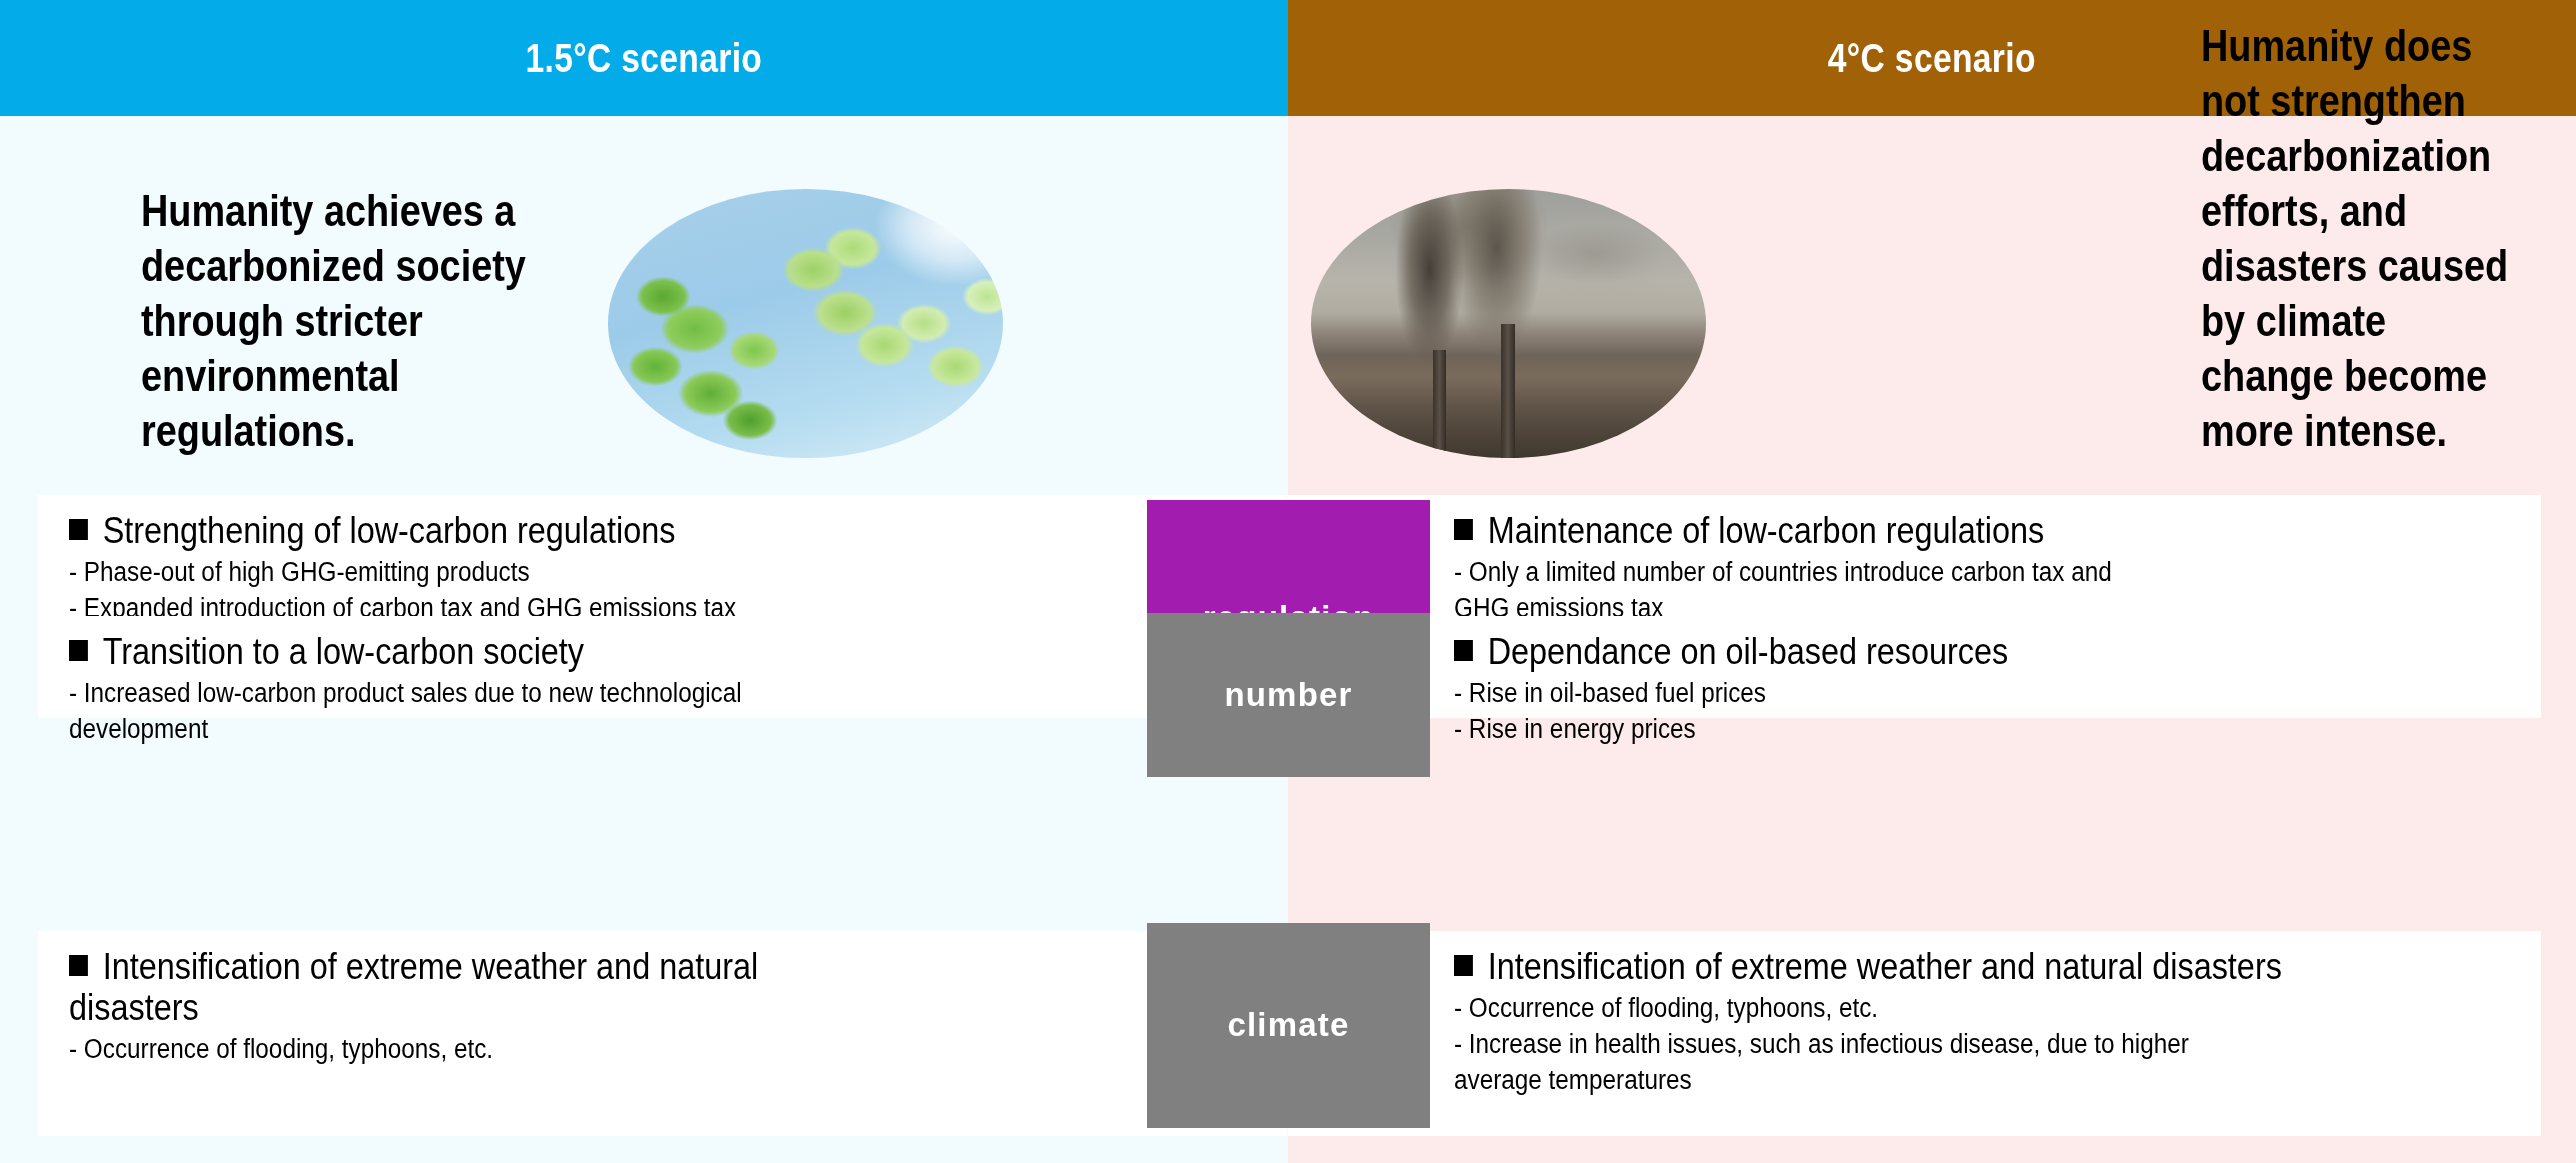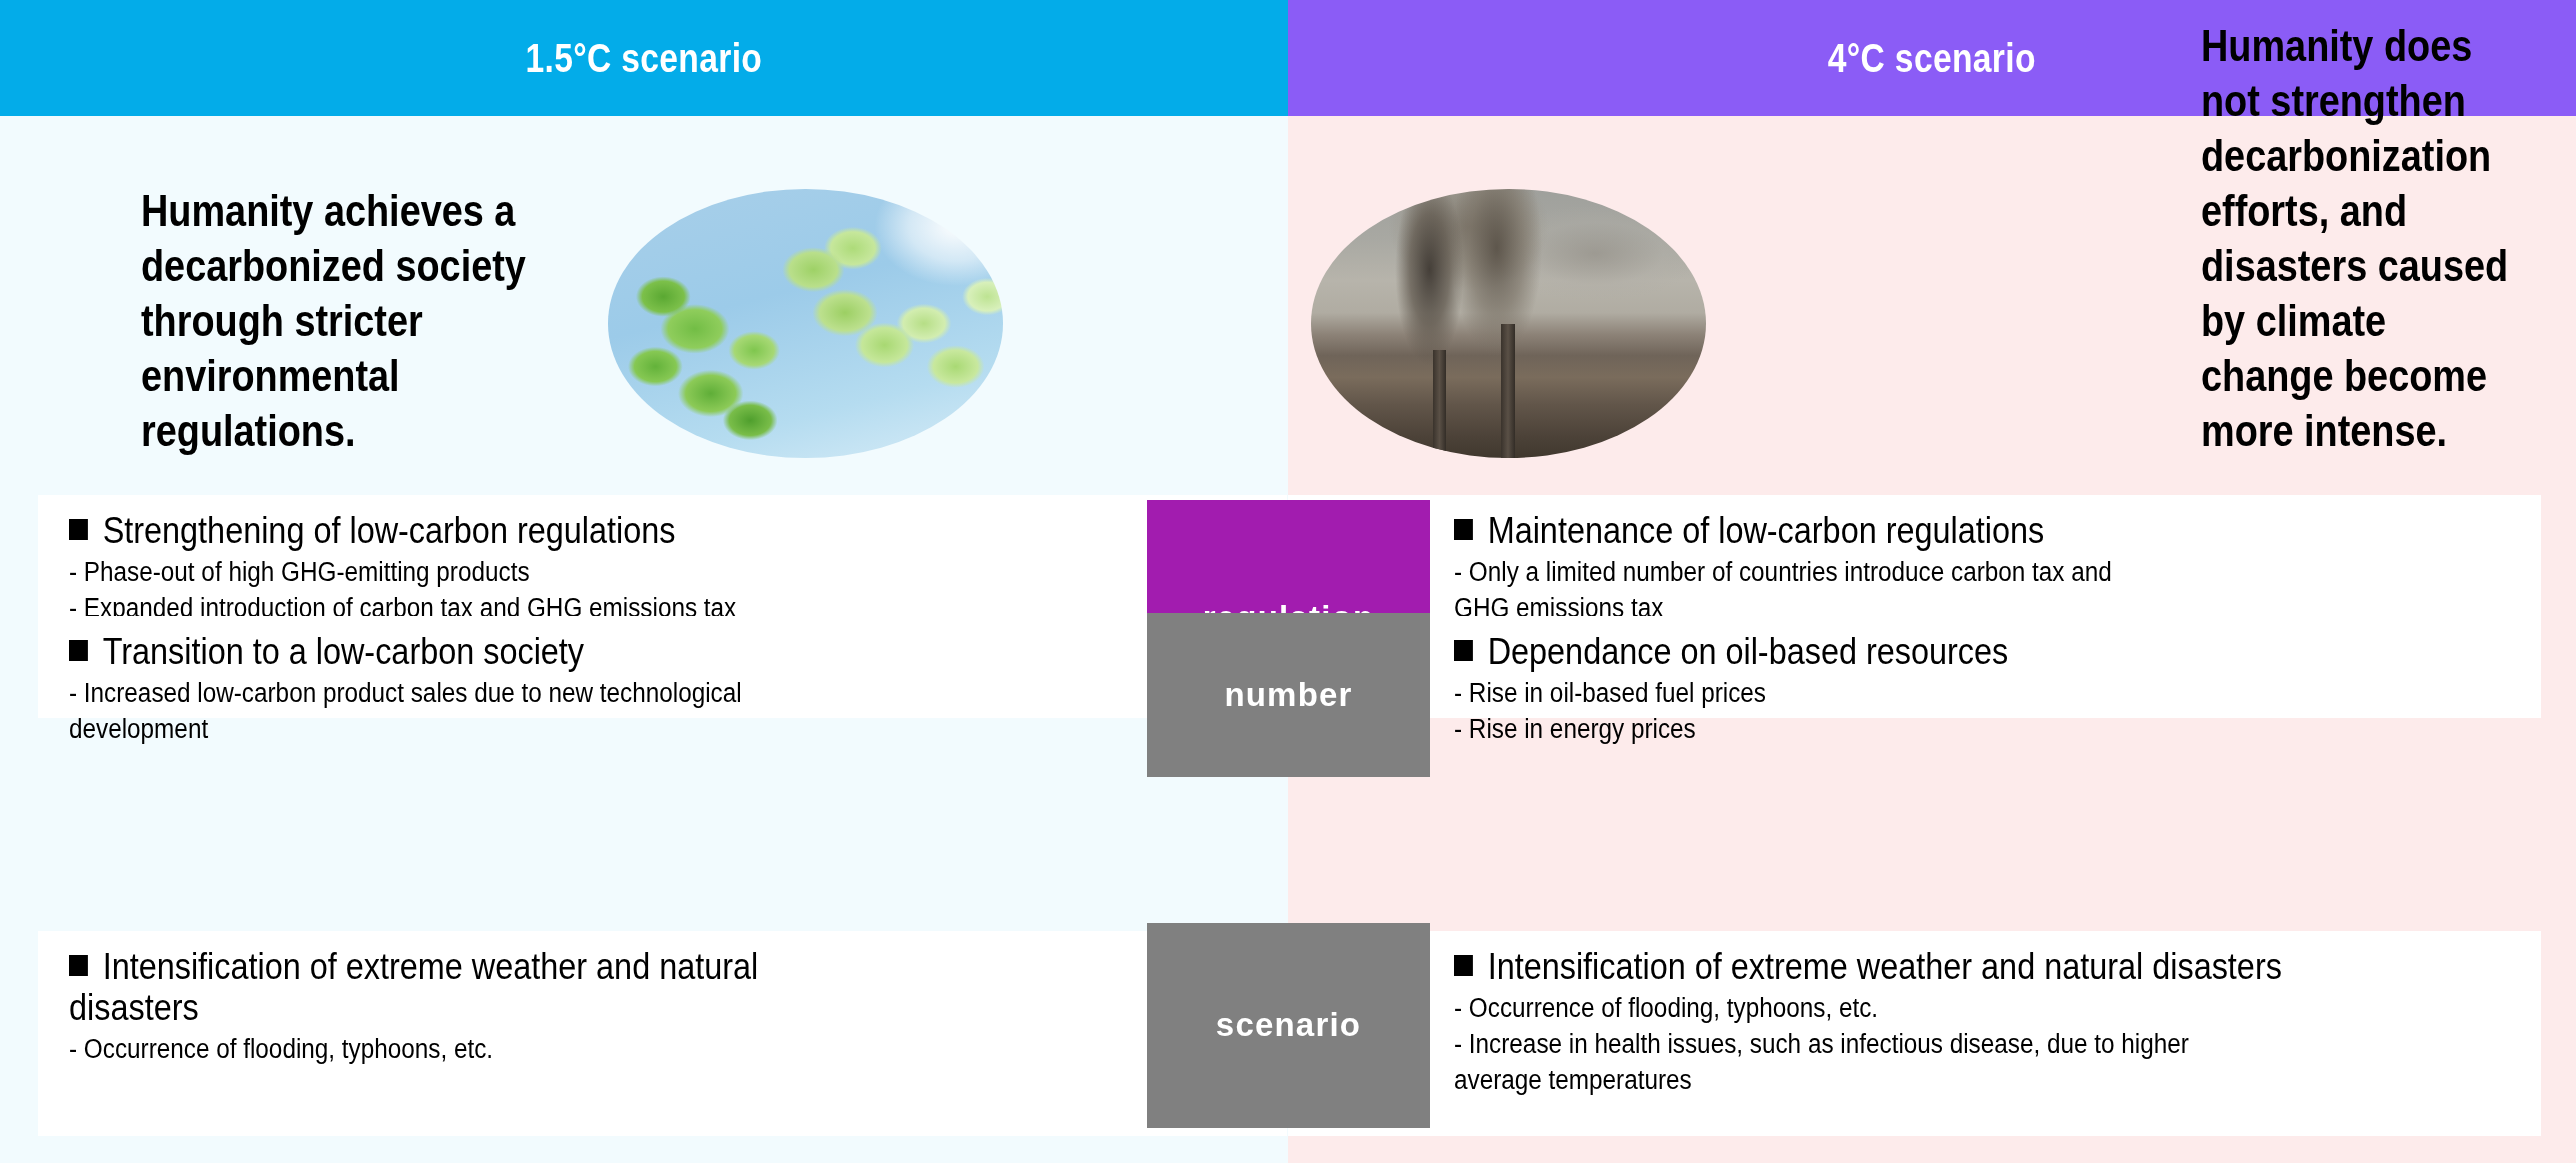--- a/index.html
+++ b/index.html
@@ -104,21 +104,21 @@
 <body>
 
 <div class="slide">
 
   <div class="bg-left" style="background: rgb(242, 251, 254);"></div>
   <div class="bg-right" style="background: rgb(253, 235, 235);"></div>
 
   <div class="hdr hdr-left" style="background: rgb(3, 172, 233);">
     <span class="hdr-title">1.5°C scenario</span>
   </div>
-  <div class="hdr hdr-right" style="background: #8b5cf6;">
+  <div class="hdr hdr-right" style="background: #a16207;">
     <span class="hdr-title">4°C scenario</span>
   </div>
 
   <div class="intro intro-left">
     <div class="intro-text">Humanity achieves a
 decarbonized society
 through stricter
 environmental regulations.</div>
     <div class="photo photo-green"></div>
   </div>
@@ -180,18 +180,18 @@
      disasters</span></span>
       <span class="sub">- Occurrence of flooding, typhoons, etc.</span>
     </div>
     <div class="cell cell-right" style="padding-top:14.7px;">
       <span class="head-line"><span class="bullet"></span><span>Intensification of extreme weather and natural disasters</span></span>
       <span class="sub">- Occurrence of flooding, typhoons, etc.
 - Increase in health issues, such as infectious disease, due to higher
    average temperatures</span>
     </div>
     <div class="chip" style="height: 205px; top: -8.2px; background: rgb(128, 128, 128);">
-      <span>scenario</span>
+      <span>climate</span>
     </div>
   </div>
 
 </div>
 
 
 </body></html>

